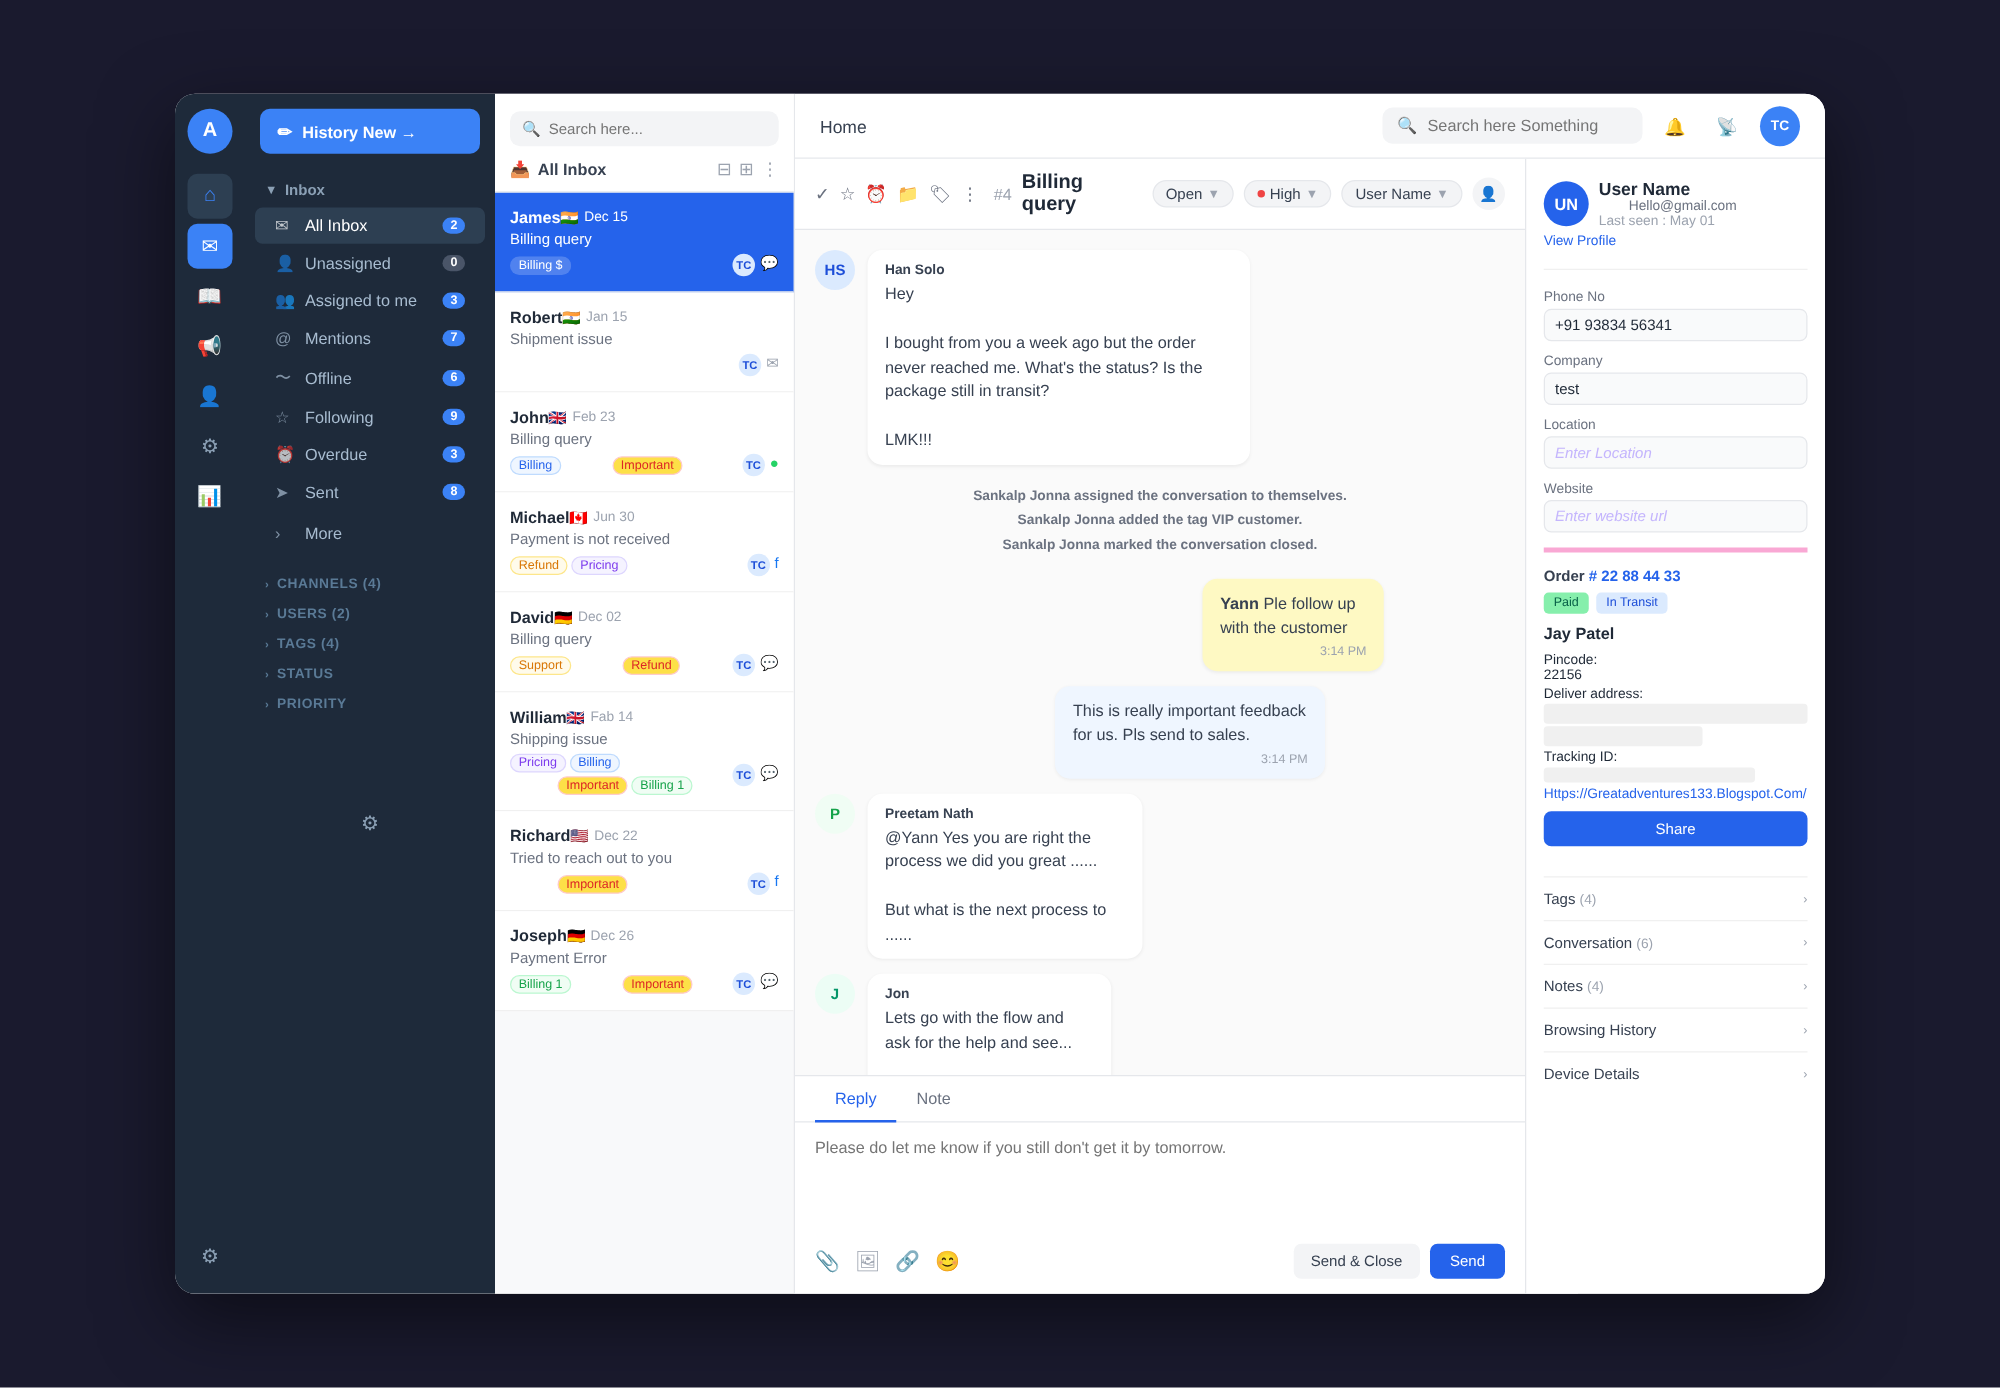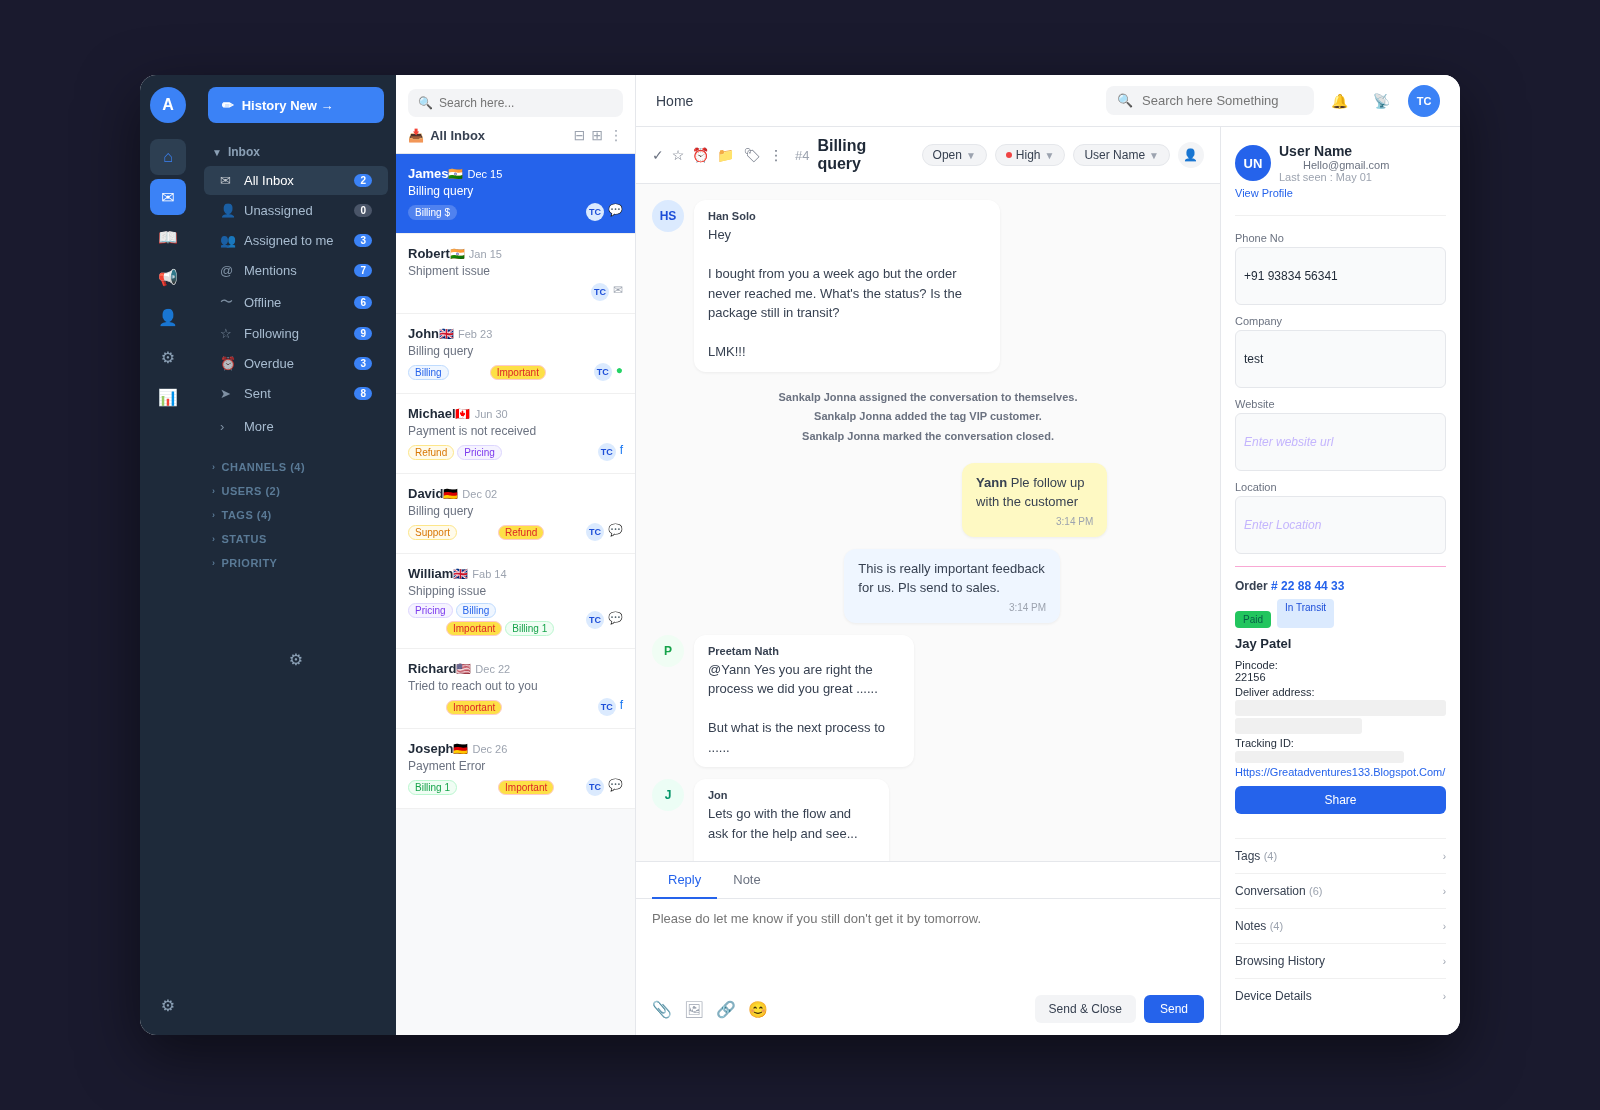--- a/index.html
+++ b/index.html
@@ -125,29 +125,29 @@
     .user-profile-section { display: flex; flex-direction: column; align-items: flex-start; gap: 4px; margin-bottom: 16px; padding-bottom: 16px; border-bottom: 1px solid #f0f0f0; }
     .profile-header { display: flex; align-items: center; gap: 8px; }
     .profile-avatar { width: 36px; height: 36px; border-radius: 50%; background: #2563eb; color: white; display: flex; align-items: center; justify-content: center; font-size: 13px; font-weight: 700; }
     .profile-name { font-size: 14px; font-weight: 600; color: #1f2937; }
     .profile-email { font-size: 11px; color: #6b7280; padding-left: 24px; }
     .profile-lastseen { font-size: 11px; color: #9ca3af; }
     .view-profile-link { font-size: 11px; color: #2563eb; cursor: pointer; }
     
     .info-field { margin-bottom: 10px; }
     .info-label { font-size: 11px; color: #6b7280; margin-bottom: 3px; font-weight: 500; }
-    .info-value { font-size: 12px; color: #1f2937; background: #f9fafb; border: 1px solid #e5e7eb; border-radius: 6px; padding: 21px 8px; }
+    .info-value { font-size: 12px; color: #1f2937; background: #f9fafb; border: 1px solid #e5e7eb; border-radius: 6px; padding: 5px 8px; }
     .info-value.empty { color: #c4b5fd; font-style: italic; }
     
-    .order-section { margin: 12px 0; padding: 12px 0; border-top: 1px solid #f9a8d4; }
+    .order-section { margin: 12px 0; padding: 12px 0; border-top: 4px solid #f9a8d4; }
     .order-title { font-size: 12px; color: #374151; font-weight: 600; margin-bottom: 6px; }
     .order-number { color: #2563eb; font-size: 12px; }
     .order-badges { display: flex; gap: 6px; margin-bottom: 8px; }
     .order-badge { font-size: 10px; padding: 3px 8px; border-radius: 4px; font-weight: 500; }
-    .badge-green { background: #22c55e; color: #065f46; margin-top: 12px; }
+    .badge-green { background: #86efac; color: #065f46; }
     .badge-blue { background: #dbeafe; color: #1d4ed8; }
     .order-customer { font-size: 13px; font-weight: 600; color: #1f2937; margin-bottom: 8px; }
     .order-detail { font-size: 11px; color: #6b7280; margin-bottom: 3px; }
     .order-detail span { color: #1f2937; font-weight: 500; }
     .tracking-link { font-size: 11px; color: #2563eb; cursor: pointer; }
     .share-btn { width: 100%; background: #2563eb; color: white; border: none; border-radius: 6px; padding: 7px; font-size: 12px; cursor: pointer; margin-top: 8px; }
     
     .accordion-item { border-top: 1px solid #f0f0f0; padding: 10px 0; }
     .accordion-header { display: flex; align-items: center; justify-content: space-between; cursor: pointer; font-size: 12px; font-weight: 500; color: #374151; }
     .accordion-header .chevron { font-size: 10px; color: #9ca3af; }
@@ -593,26 +593,26 @@
 
         <div class="info-field">
           <div class="info-label">Phone No</div>
           <div class="info-value">+91 93834 56341</div>
         </div>
         <div class="info-field">
           <div class="info-label">Company</div>
           <div class="info-value">test</div>
         </div>
         <div class="info-field">
+          <div class="info-label">Location</div>
+          <div class="info-value empty">Enter Location</div>
+        </div>
+        <div class="info-field">
           <div class="info-label">Website</div>
           <div class="info-value empty">Enter website url</div>
-        </div>
-        <div class="info-field">
-          <div class="info-label">Location</div>
-          <div class="info-value empty">Enter Location</div>
         </div>
 
         <div class="order-section">
           <div class="order-title">
             <span>Order</span>
             <span class="order-number"># 22 88 44 33</span>
           </div>
           <div class="order-badges">
             <span class="order-badge badge-green">Paid</span>
             <span class="order-badge badge-blue">In Transit</span>

